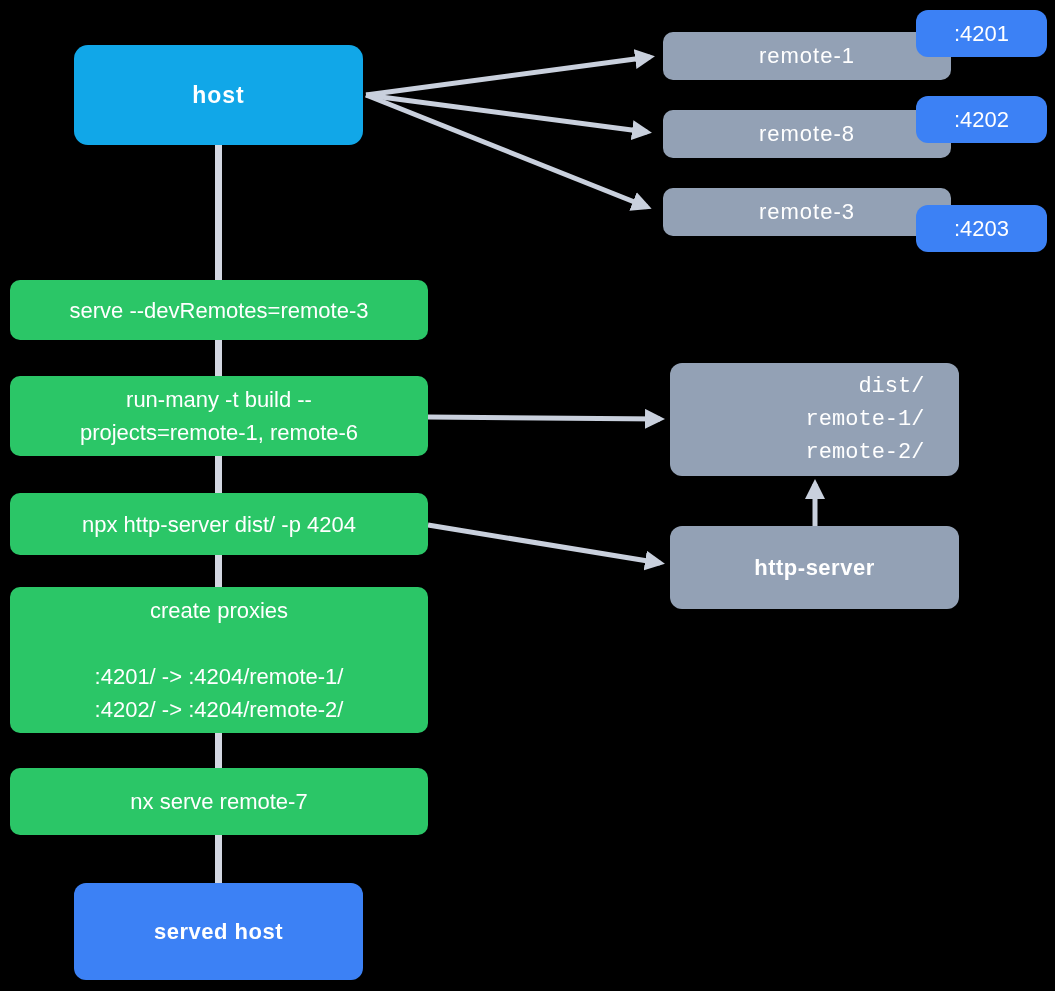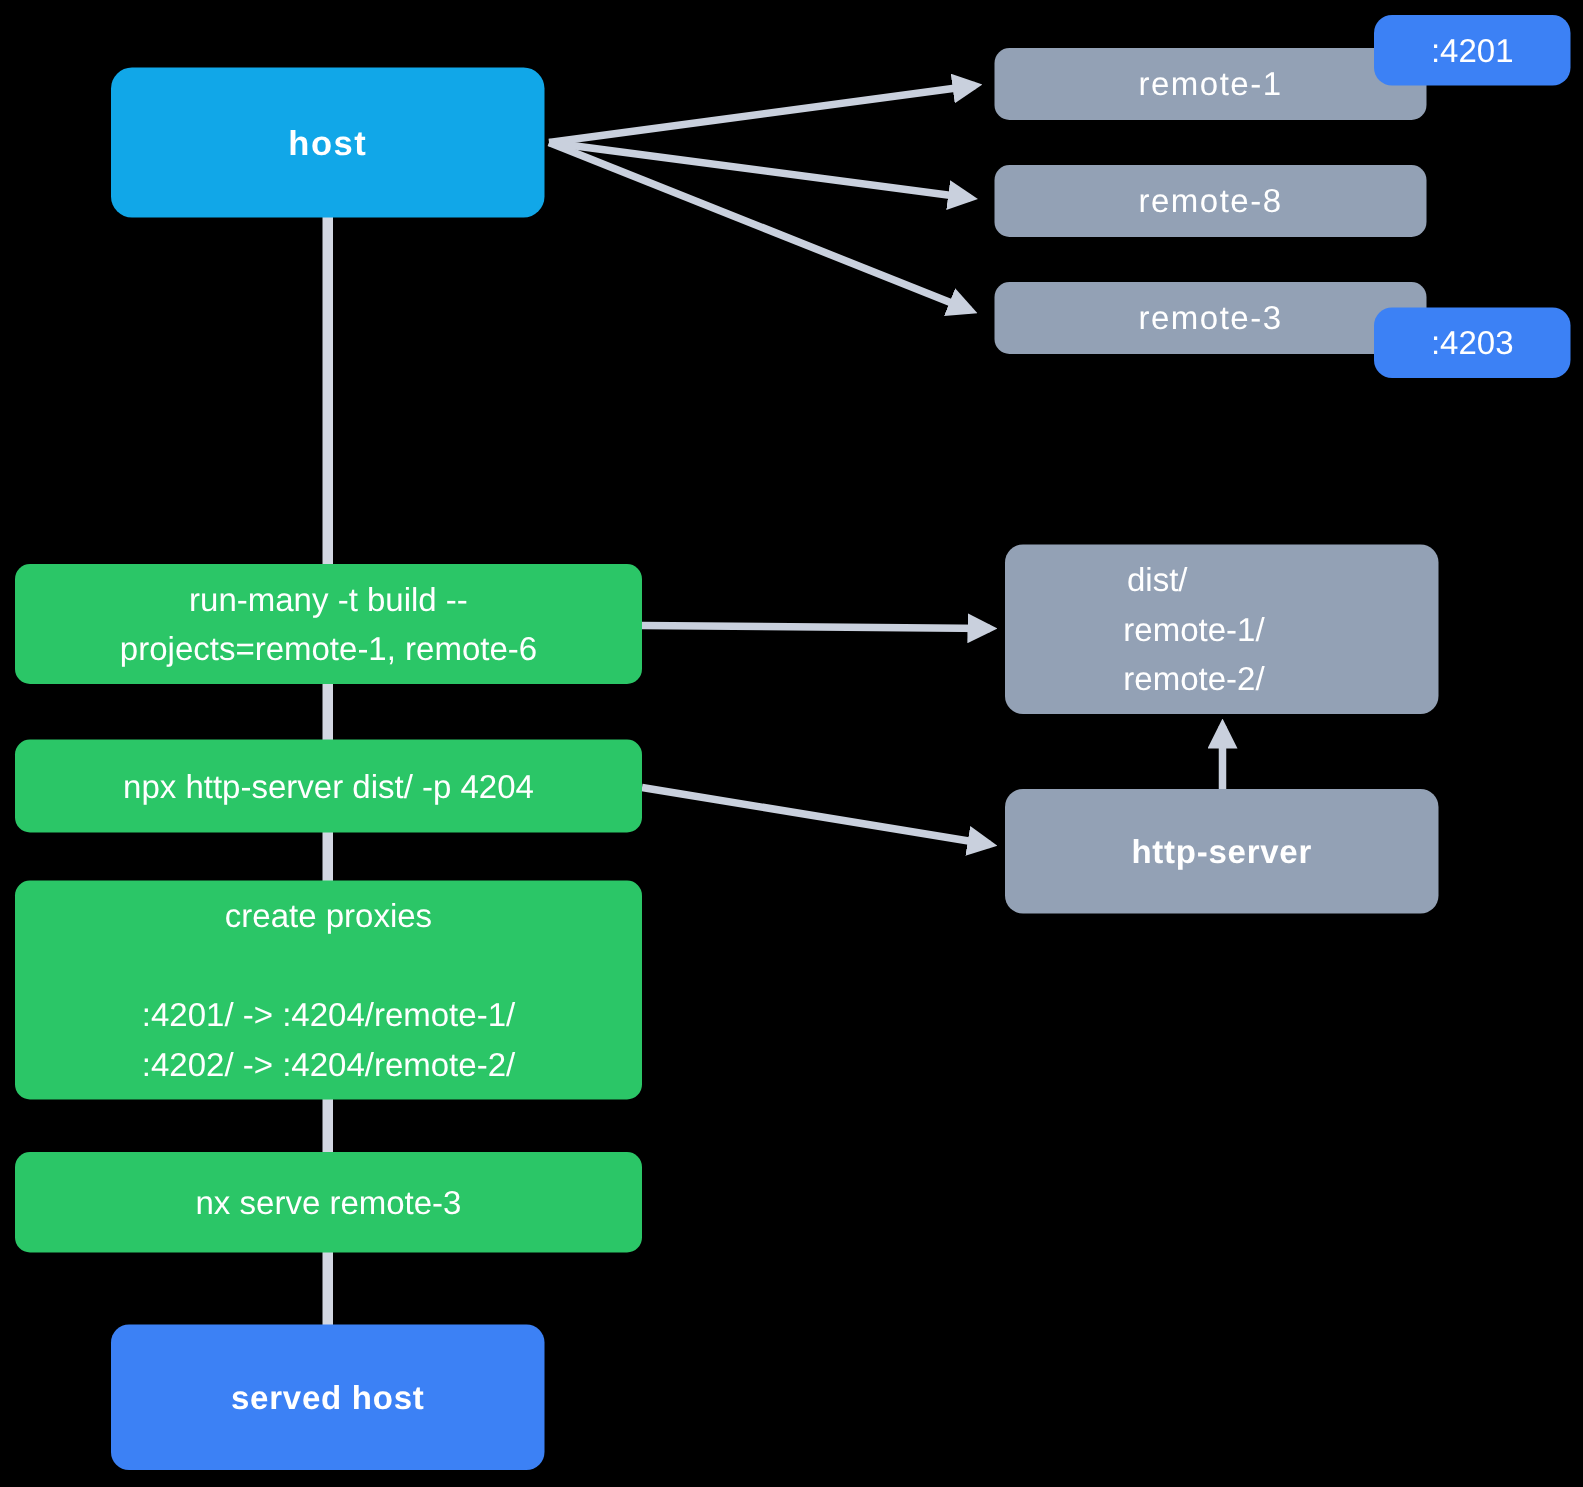--- a/index.html
+++ b/index.html
@@ -91,21 +91,22 @@
     left: 670px; top: 363px; width: 289px; height: 113px;
     background: var(--color-remote, #93A1B5);
     border-radius: 12px;
     font-size: 22px;
     line-height: 33px;
     justify-content: flex-start;
     padding-left: 30px;
   }
   .dist .node-label {
     white-space: pre;
-    text-align: center;
+    text-align: right;
+    font-family: Liberation Mono, monospace;
   }
   .http-server {
     left: 670px; top: 526px; width: 289px; height: 83px;
     background: var(--color-remote, #93A1B5);
     border-radius: 12px;
     font-weight: bold;
     font-size: 22px;
     letter-spacing: 0.5px;
     align-items: center;
   }
@@ -145,43 +146,49 @@
   <div class="node remote remote-1">
     <span class="node-label">remote-1</span>
   </div>
   <div class="node badge badge-1">
     <span class="node-label">:4201</span>
   </div>
 
   <div class="node remote remote-2">
     <span class="node-label">remote-8</span>
   </div>
+  <div class="node badge badge-2">
+    <span class="node-label">:4202</span>
+  </div>
 
   <div class="node remote remote-3">
     <span class="node-label">remote-3</span>
   </div>
   <div class="node badge badge-3">
     <span class="node-label">:4203</span>
   </div>
 
+  <div class="node step step-1">
+    <span class="node-label">serve --devRemotes=remote-3</span>
+  </div>
   <div class="node step step-2">
     <span class="node-label">run-many -t build --
 projects=remote-1, remote-6</span>
   </div>
   <div class="node step step-3">
     <span class="node-label">npx http-server dist/ -p 4204</span>
   </div>
   <div class="node step step-4">
     <span class="node-label">create proxies
 
 :4201/ -&gt; :4204/remote-1/
 :4202/ -&gt; :4204/remote-2/</span>
   </div>
   <div class="node step step-5">
-    <span class="node-label">nx serve remote-3</span>
+    <span class="node-label">nx serve remote-7</span>
   </div>
 
   <div class="node dist">
     <span class="node-label">dist/
         remote-1/
         remote-2/</span>
   </div>
 
   <div class="node http-server">
     <span class="node-label">http-server</span>

